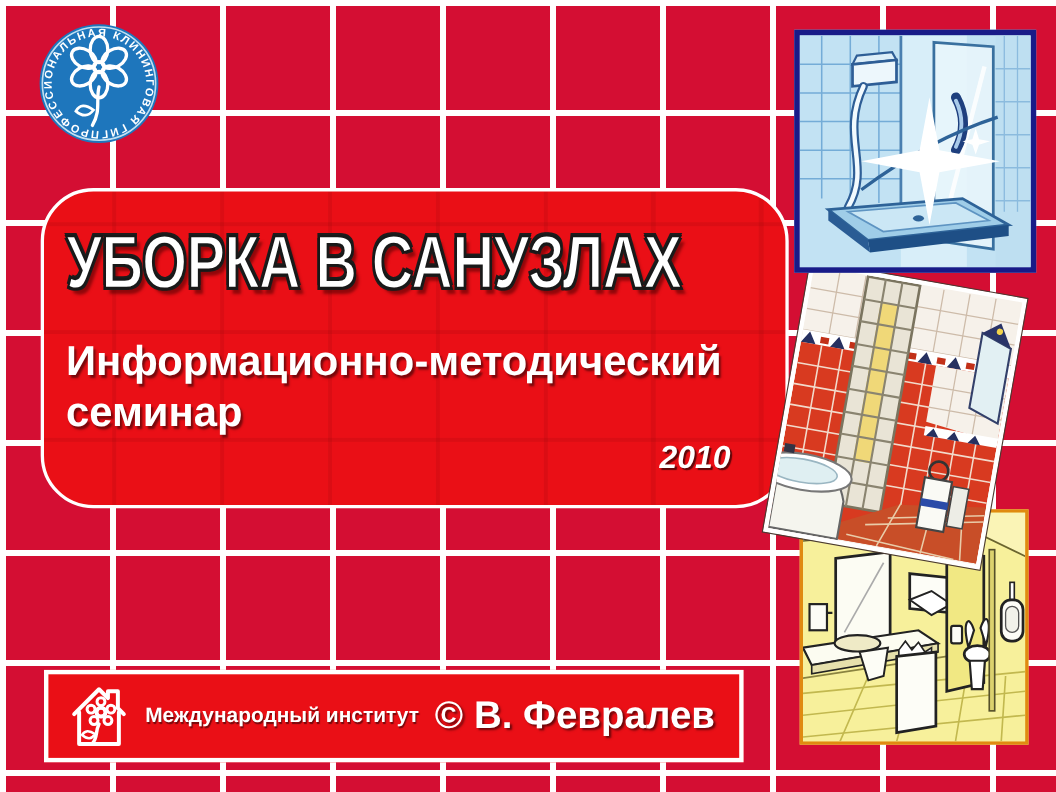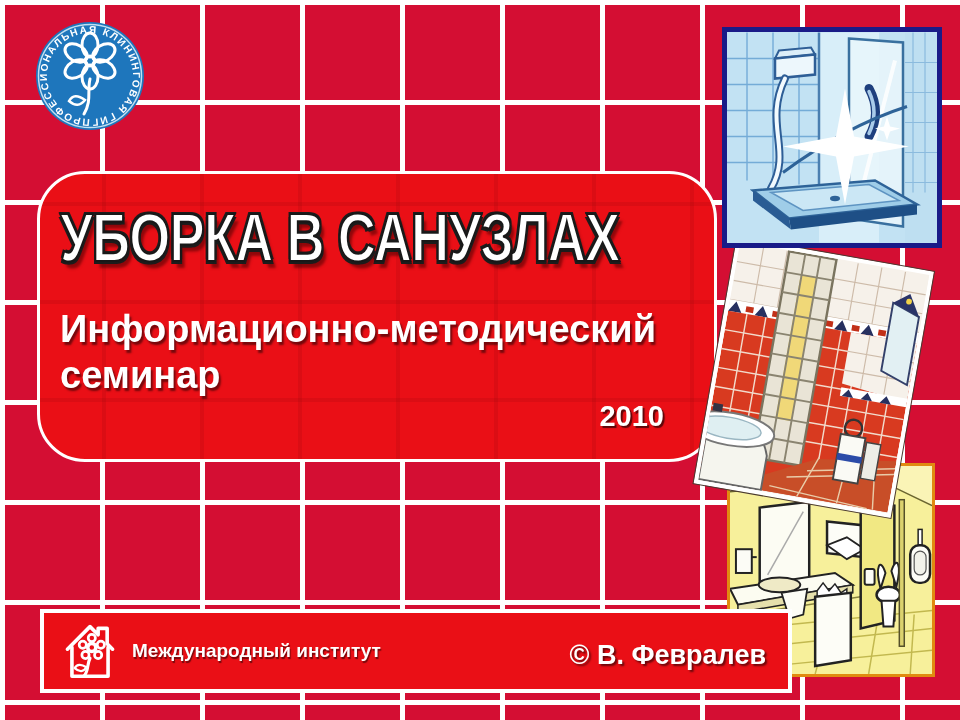--- a/index.html
+++ b/index.html
@@ -33,42 +33,43 @@
                 2px 2px 0 #1c1c1c, 5px 6px 3px rgba(70,0,0,.55);
   }
   .subtitle{
     position:absolute; left:20px; top:132px; width:610px;
     color:#fff; font-size:38px; line-height:1.22; font-weight:bold;
     text-shadow:2px 3px 2px rgba(0,0,0,.5);
   }
   .year{
     position:absolute; right:50px; bottom:26px; color:#fff; font-size:29px; font-weight:bold;
     text-shadow:2px 2px 1px rgba(0,0,0,.6);
+    font-style:italic;
   }
   
   .illus{position:absolute; box-sizing:border-box; overflow:hidden;}
   .illus svg{display:block; width:100%; height:100%;}
   .shower{left:722px; top:27px; width:220px; height:221px; border:5px solid #191B88; z-index:4; background:#C2E2F3;}
   .bathroom{
     left:737px; top:237px; width:200px; height:250px; border:4px solid #fff;
     outline:1px solid #4a3a32; transform:rotate(10deg); transform-origin:top left;
     z-index:3; background:#F6F1EA;
   }
   .restroom{left:727px; top:463px; width:208px; height:214px; border:3px solid #E08A10; z-index:2; background:#F7F09B;}
   
   .footer{
-    position:absolute; left:40px; top:609px; width:752px; height:84px;
+    position:absolute; left:40px; top:609px; width:636px; height:84px;
     background:#EA0F16; border:4px solid #fff; box-sizing:border-box;
     z-index:2; display:flex; align-items:center;
   }
   .house{width:56px; height:62px; margin-left:18px; flex:0 0 auto;}
   .org{margin-left:14px; color:#fff; font-size:19px; font-weight:bold; line-height:1.26;
        text-shadow:1px 2px 1px rgba(0,0,0,.5);}
   .copyright{
-    position:absolute; right:22px; bottom:18px; color:#fff; font-size:27px; font-weight:bold;
+    position:absolute; right:22px; bottom:18px; color:#fff; font-size:35px; font-weight:bold;
     text-shadow:2px 2px 2px rgba(0,0,0,.55);
   }
 </style>
 </head>
 <body>
 
 <div class="slide">
 
   <svg class="logo" viewBox="0 0 112 112">
     <circle cx="56" cy="56" r="54" fill="#1E76BC"></circle>

